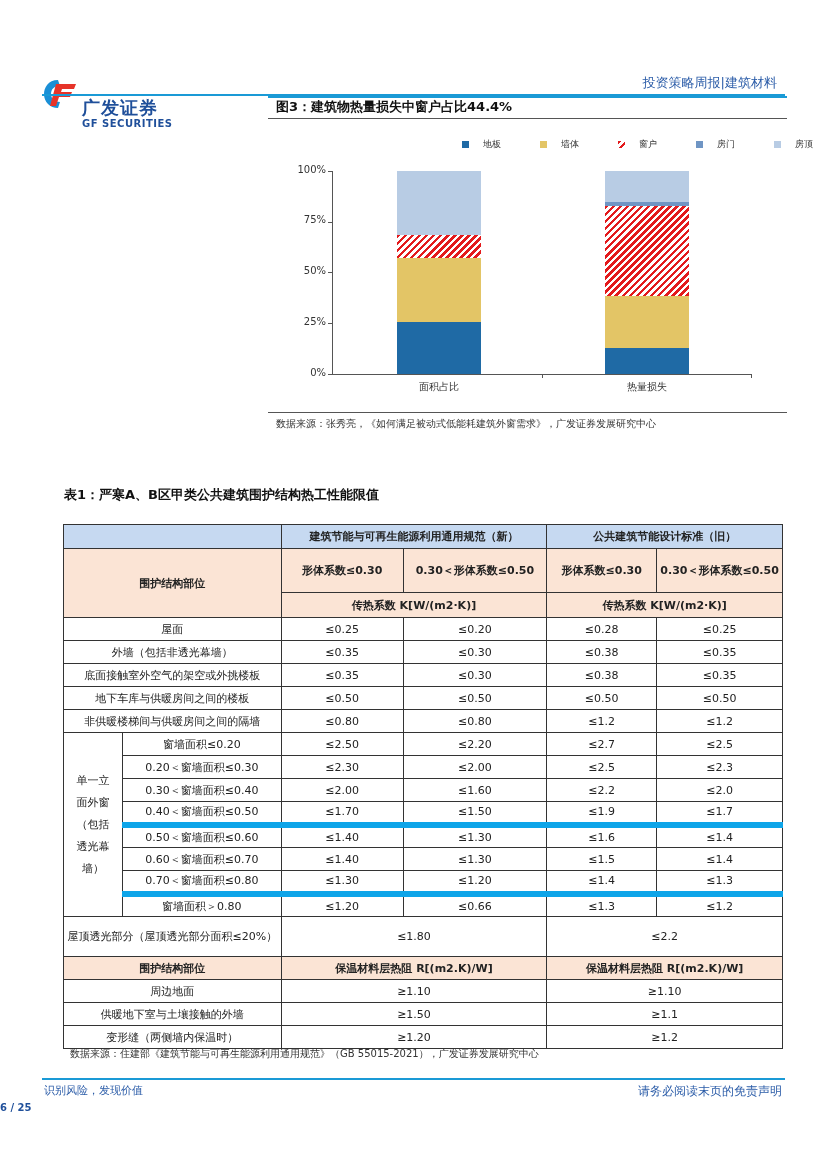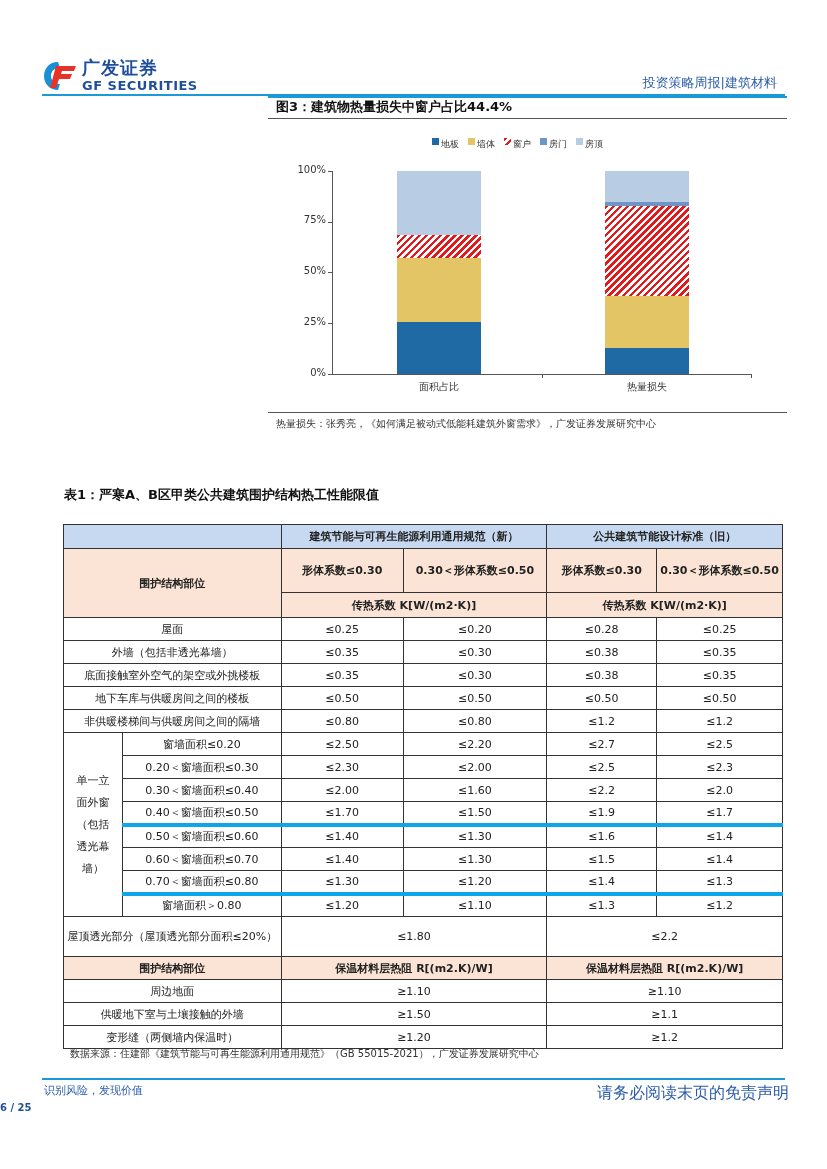--- a/index.html
+++ b/index.html
@@ -1,31 +1,31 @@
 <!DOCTYPE html>
 <html><head>
 <meta charset="utf-8">
 <style>
   * { box-sizing: border-box; margin: 0; padding: 0; }
   body { width: 827px; height: 1169px; background: #fff; font-family: "DejaVu Sans", sans-serif; color: #222; position: relative; overflow: hidden; }
   .header { position: absolute; left: 42px; top: 58px; width: 743px; height: 38px; }
   .logo { position: absolute; left: 0; top: 0; display: flex; align-items: center; }
   .logo-mark { width: 36px; height: 32px; position: relative; }
-  .logo-text { margin-left: 4px; }
+  .logo-text { margin-left: 4px; margin-top: 40px; }
   .logo-cn { font-size: 18px; font-weight: bold; color: #1f4f9a; letter-spacing: 1px; line-height: 20px; }
-  .logo-en { font-size: 13px; font-weight: bold; color: #1f4f9a; letter-spacing: 0.5px; }
+  .logo-en { font-size: 10px; font-weight: bold; color: #1f4f9a; letter-spacing: 0.5px; }
   .header-right { position: absolute; right: 8px; top: 16px; font-size: 13px; color: #2b5ca8; }
   .header-line { position: absolute; left: 0; top: 36px; width: 743px; height: 2px; background: #1a9ad6; }
 
   .fig-title-line { position: absolute; left: 268px; top: 96px; width: 519px; height: 2px; background: #1a9ad6; }
   .fig-title { position: absolute; left: 276px; top: 98px; font-size: 13px; font-weight: bold; color: #111; }
   .fig-title-underline { position: absolute; left: 268px; top: 118px; width: 519px; height: 1px; background: #555; }
 
   .legend { position: absolute; left: 432px; top: 138px; display: flex; font-size: 9px; color: #333; gap: 9px; }
-  .legend-item { display: flex; gap: 2px; }
+  .legend-item { display: flex; align-items: center; gap: 14px; margin-left: 30px; }
   .legend-swatch { width: 7px; height: 7px; display: inline-block; }
 
   .chart { position: absolute; left: 280px; top: 160px; width: 500px; height: 240px; }
   .y-axis { position: absolute; left: 52px; top: 11px; width: 1px; height: 203px; background: #555; }
   .x-axis { position: absolute; left: 52px; top: 214px; width: 420px; height: 1px; background: #555; }
   .ytick { position: absolute; font-size: 10px; color: #333; width: 42px; text-align: right; left: 4px; }
   .ytick-mark { position: absolute; left: 48px; width: 4px; height: 1px; background: #555; }
   .xtick-mark { position: absolute; top: 214px; width: 1px; height: 4px; background: #555; }
   .bar { position: absolute; width: 84px; bottom: 26px; display: flex; flex-direction: column-reverse; }
   .seg { width: 100%; }
@@ -33,26 +33,26 @@
   .xlabel { position: absolute; top: 220px; font-size: 10px; color: #333; width: 84px; text-align: center; }
 
   .source-line1 { position: absolute; left: 268px; top: 412px; width: 519px; height: 1px; background: #555; }
   .source1 { position: absolute; left: 276px; top: 417px; font-size: 10px; color: #333; }
 
   .table-title { position: absolute; left: 64px; top: 486px; font-size: 13px; font-weight: bold; color: #111; }
   table { position: absolute; left: 63px; top: 524px; width: 720px; border-collapse: collapse; font-size: 11px; }
   td { border: 1px solid #333; text-align: center; vertical-align: middle; height: 23px; padding: 0 2px; color: #222; }
   .hdr-blue td, td.hdr-blue { background: #c6d9f1; font-weight: bold; }
   td.hdr-peach { background: #fbe4d5; font-weight: bold; }
-  td.thick-top { border-top: 4px solid #0ea5e9; }
+  td.thick-top { border-top: 6px solid #0ea5e9; }
   .source2 { position: absolute; left: 70px; top: 1047px; font-size: 10px; color: #333; text-align: center; }
 
   .footer-line { position: absolute; left: 42px; top: 1078px; width: 743px; height: 2px; background: #1a9ad6; }
   .footer-left { position: absolute; left: 44px; top: 1083px; font-size: 11px; color: #2b5ca8; }
-  .footer-right { position: absolute; right: 38px; top: 1083px; font-size: 16px; color: #2b5ca8; }
+  .footer-right { position: absolute; right: 45px; top: 1083px; font-size: 12px; color: #2b5ca8; }
   .page-num { position: absolute; left: 0; width: 820px; top: 1102px; font-size: 10px; font-weight: bold; color: #1f4f9a; }
 </style>
 </head>
 <body>
 
 <div class="header">
   <div class="logo">
     <div class="logo-mark">
       <svg width="36" height="32" viewBox="0 0 36 32">
         <path d="M16 2 C6 2 2 10 2 16 C2 24 8 30 16 30 L18 24 C12 24 9 20 9 16 C9 11 12 8 18 8 Z" fill="#1a8fd6"></path>
@@ -123,21 +123,21 @@
       <div class="seg hatch" style="height: 90.538px;"></div>
       <div class="seg" style="background: rgb(111, 149, 196); height: 4.06px;"></div>
       <div class="seg" style="background: rgb(184, 204, 228); height: 30.45px;"></div>
     </div>
 
   <div class="xlabel" style="left:117px">面积占比</div>
   <div class="xlabel" style="left:325px">热量损失</div>
 </div>
 
 <div class="source-line1"></div>
-<div class="source1">热量损失：张秀亮，《如何满足被动式低能耗建筑外窗需求》，广发证券发展研究中心</div>
+<div class="source1">数据来源：张秀亮，《如何满足被动式低能耗建筑外窗需求》，广发证券发展研究中心</div>
 
 <div class="table-title">表1：严寒A、B区甲类公共建筑围护结构热工性能限值</div>
 <table>
   <colgroup>
     <col style="width:59px">
       <col style="width:159px">
       <col style="width:122px">
       <col style="width:144px">
       <col style="width:110px">
       <col style="width:126px">
@@ -244,21 +244,21 @@
       <tr>
         <td>0.70＜窗墙面积≤0.80</td>
         <td>≤1.30</td>
         <td>≤1.20</td>
         <td>≤1.4</td>
         <td>≤1.3</td>
       </tr>
       <tr>
         <td class="thick-top">窗墙面积＞0.80</td>
         <td class="thick-top">≤1.20</td>
-        <td class="thick-top">≤1.10</td>
+        <td class="thick-top">≤0.66</td>
         <td class="thick-top">≤1.3</td>
         <td class="thick-top">≤1.2</td>
       </tr>
     </tbody>
   <tbody>
       <tr style="height:40px">
     <td colspan="2" style="line-height:22px">屋顶透光部分（屋顶透光部分面积≤20%）</td>
     <td colspan="2">≤1.80</td>
     <td colspan="2">≤2.2</td>
   </tr>

